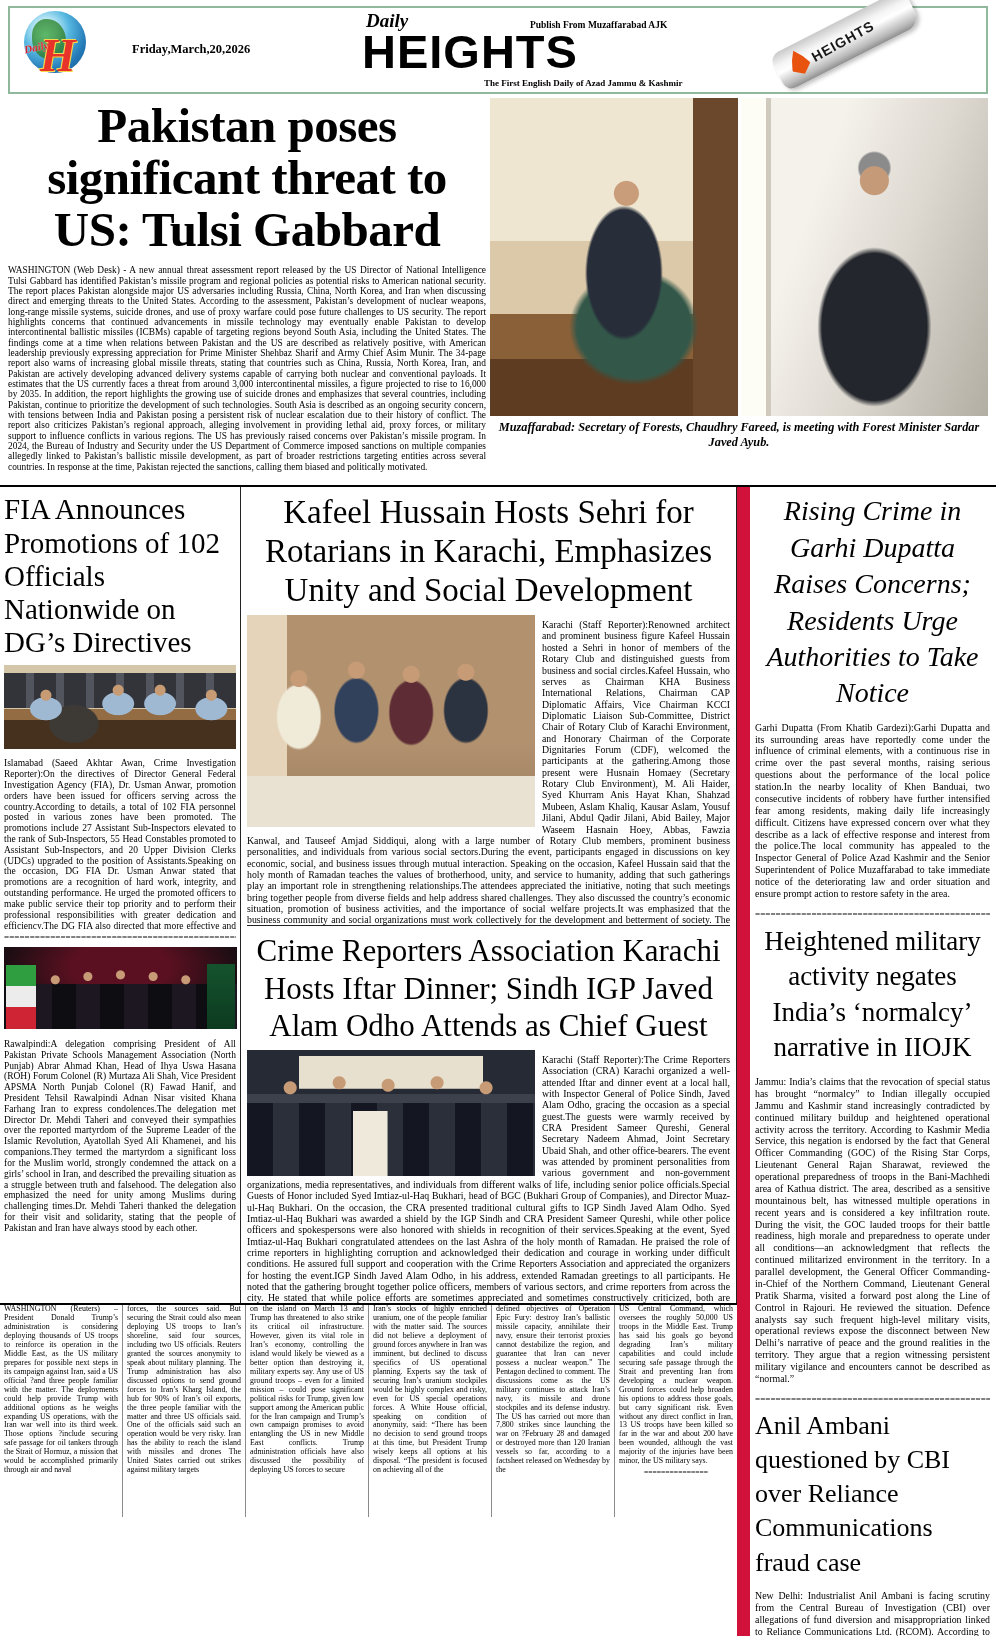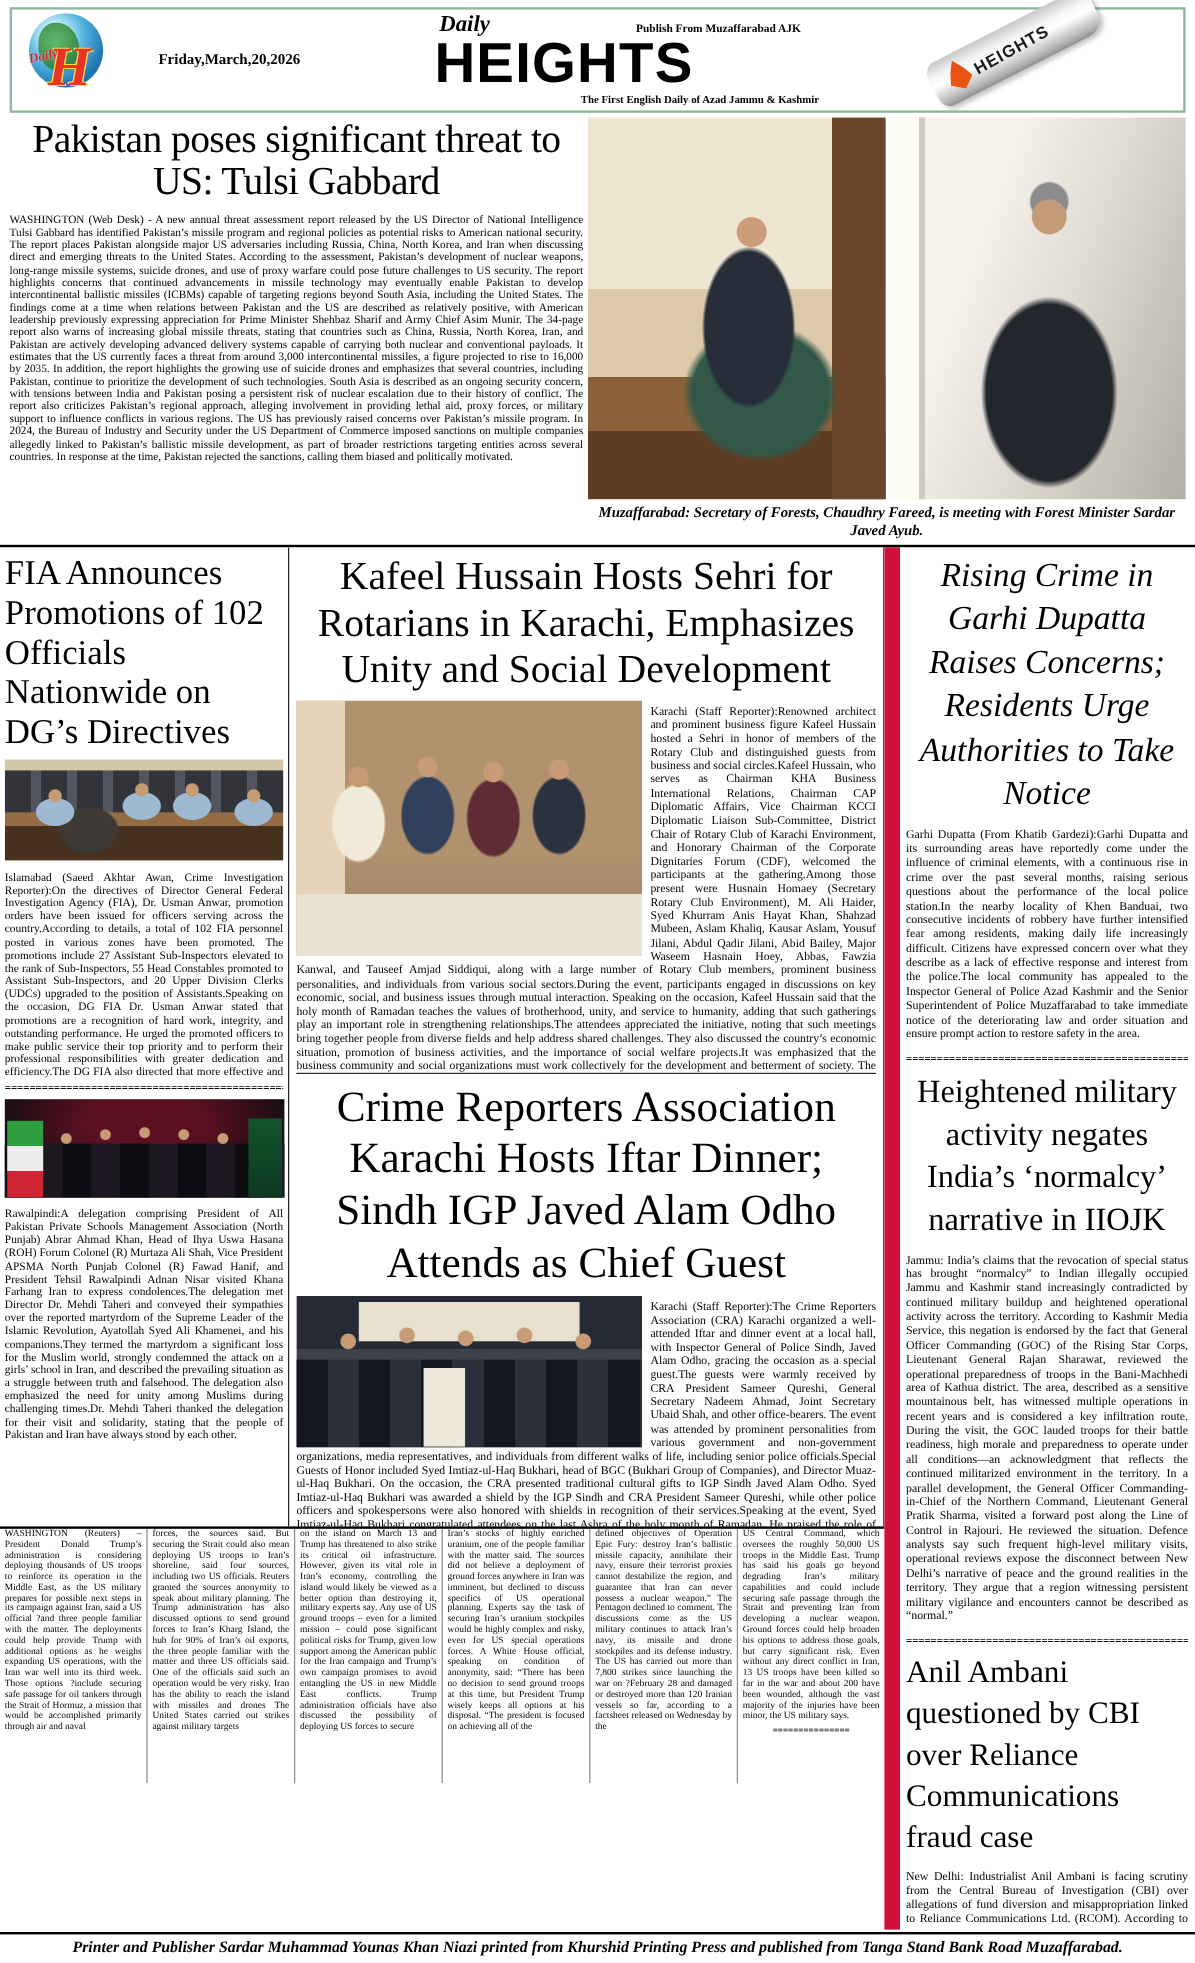--- a/index.html
+++ b/index.html
@@ -27,21 +27,21 @@
         border-radius:10px 14px 14px 10px;
         background:linear-gradient(180deg,#c9c9c9,#f4f4f4 30%,#ffffff 50%,#b9b9b9 85%,#8f8f8f);
         box-shadow:2px 3px 4px rgba(0,0,0,.25);}
   .roll-label{position:absolute;left:38px;top:12px;font-family:"Liberation Sans",sans-serif;font-weight:800;
         font-size:14px;letter-spacing:1px;color:#1a1a1a;transform:rotate(-2deg);}
   .flame{position:absolute;left:14px;top:6px;width:20px;height:26px;background:#e8540f;
         clip-path:polygon(50% 0,80% 35%,100% 70%,50% 100%,0 70%,22% 32%);}
   
   .lead-row{display:flex;margin:4px 8px 0;}
   .lead-left{width:486px;padding-right:4px;}
-  .lead-headline{font-size:33px;line-height:1.06;font-weight:400;text-align:center;margin:2px 0 8px;letter-spacing:-.5px;}
+  .lead-headline{font-size:49px;line-height:1.06;font-weight:700;text-align:center;margin:2px 0 8px;letter-spacing:-.5px;}
   .lead-body{font-size:9.4px;line-height:1.1;text-align:justify;}
   .lead-right{flex:1;}
   .lead-photos{display:flex;gap:3px;}
   .photo{position:relative;overflow:hidden;}
   .ph-office{width:248px;height:318px;
      background:
        radial-gradient(circle 13px at 55% 30%,#c99d79 0 12px,transparent 13px),
        radial-gradient(ellipse 52px 90px at 54% 55%,#272e3a 0 70%,transparent 75%),
        radial-gradient(ellipse 95px 85px at 58% 72%,#33584a 0 60%,transparent 68%),
        linear-gradient(90deg,transparent 0 82%,#6b482c 82%),
@@ -58,21 +58,21 @@
   .main-wrap{display:flex;margin-top:4px;border-top:2.5px solid #000;}
   .left-area{width:737px;display:flex;flex-direction:column;}
   .cols-row{display:flex;height:816px;overflow:hidden;}
   .col-left{width:241px;min-width:241px;box-sizing:border-box;padding:2px 4px 0;border-right:1.5px solid #222;}
   .col-mid{flex:1;box-sizing:border-box;padding:2px 6px 0;border-right:1.5px solid #222;}
   .red-bar{width:13px;min-width:13px;background:#d0113a;}
   .col-right{width:245px;min-width:245px;box-sizing:border-box;padding:2px 5px 0;height:1150px;overflow:hidden;}
   .h-fia{font-size:29px;line-height:1.14;font-weight:400;text-align:left;margin:4px 0 6px;}
   .h-del{font-size:25px;line-height:1.18;font-weight:400;text-align:center;margin:4px 0 6px;}
   .h-kafeel{font-size:33px;line-height:1.17;font-weight:400;text-align:center;margin:4px 0 6px;}
-  .h-cra{font-size:36px;line-height:1.2;font-weight:400;text-align:center;margin:4px 0 6px;}
+  .h-cra{font-size:31px;line-height:1.2;font-weight:400;text-align:center;margin:4px 0 6px;}
   .h-garhi{font-size:28px;line-height:1.3;font-weight:400;text-align:center;margin:4px 0 4px;font-style:italic;}
   .h-iiojk{font-size:27px;line-height:1.32;font-weight:400;text-align:center;margin:2px 0 4px;}
   .h-ambani{font-size:26px;line-height:1.32;font-weight:400;margin:2px 0 4px;}
   .body-sm{font-size:9.5px;line-height:1.14;text-align:justify;}
   .body-md{font-size:9.8px;line-height:1.16;text-align:justify;}
   .body-rt{font-size:9.9px;line-height:1.2;text-align:justify;}
   .eq{font-size:9px;font-weight:bold;line-height:1.1;white-space:nowrap;overflow:hidden;text-align:center;margin:4px 0;}
   .ph-fia{width:233px;height:84px;margin:0 auto 4px;
      background:
        radial-gradient(circle 6px at 18% 36%,#c79b74 0 5px,transparent 6px),

